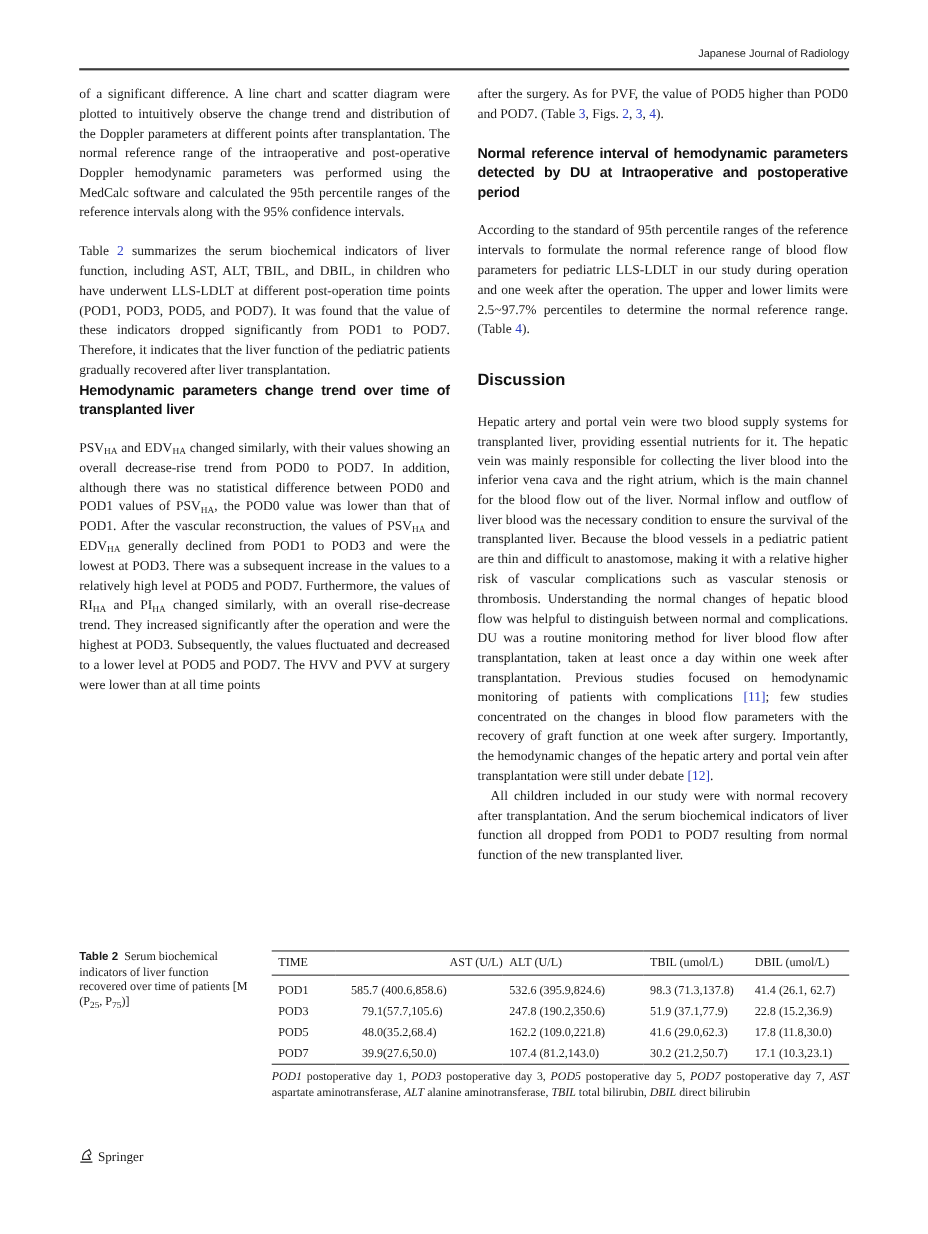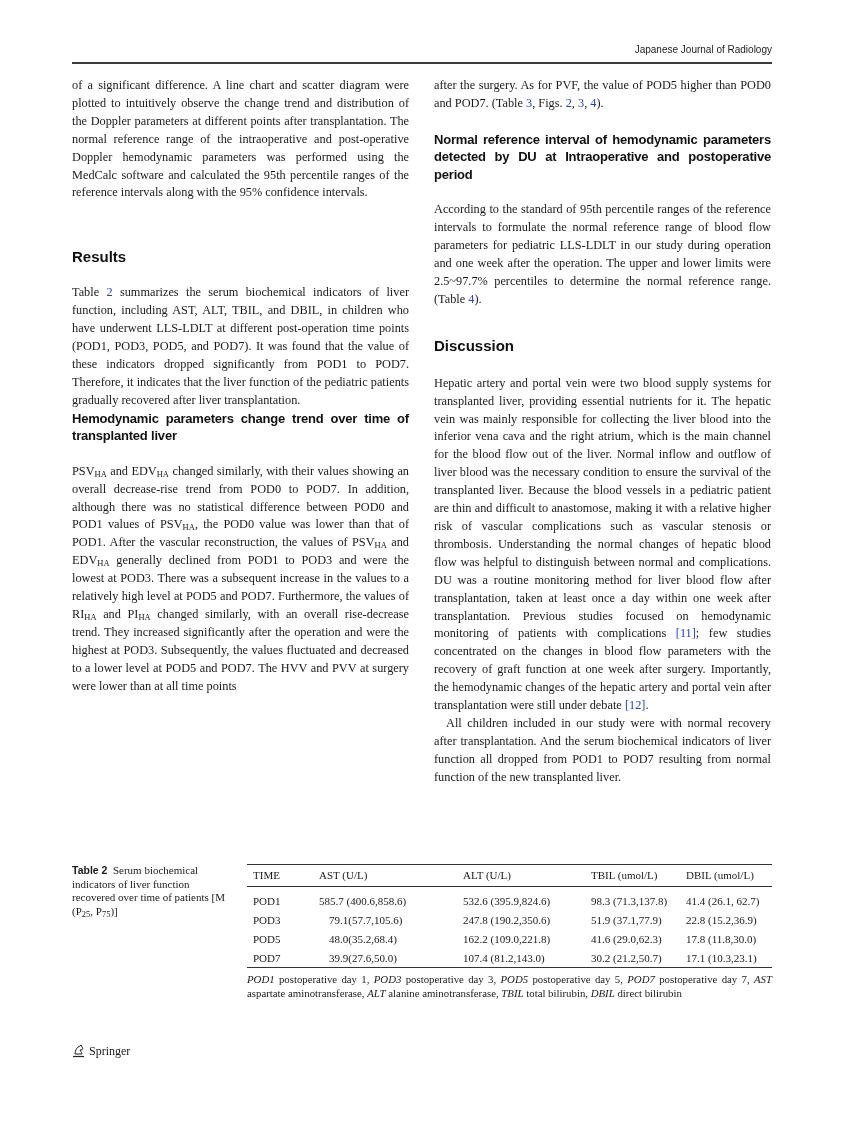--- a/index.html
+++ b/index.html
@@ -44,21 +44,21 @@
   .tbl-caption .lab { font-family: "Liberation Sans", "DejaVu Sans", sans-serif; font-weight: bold; font-size: 10.5px; }
   .tbl-wrap { position: absolute; left: 247px; top: 864px; width: 525px; }
   table.data { border-collapse: collapse; width: 525px; font-size: 11px; }
   table.data thead tr { border-top: 1.5px solid #333; border-bottom: 1.5px solid #333; }
   table.data thead th { font-weight: normal; text-align: left; padding: 4px 0 5px 6px; height: 12px; }
   table.data tbody tr:last-child { border-bottom: 1.5px solid #333; }
   table.data tbody td { padding: 0 0 0 6px; height: 19px; white-space: nowrap; }
   table.data tbody tr:first-child td { padding-top: 4px; }
   table.data td.c-time { width: 52px; }
   table.data td.c-ast { width: 128px; padding-left: 14px; }
-  table.data th.c-ast { padding-left: 14px; }
+  table.data th.c-ast { padding-left: 14px; text-align: right; }
   table.data td.c-alt { width: 122px; }
   .tbl-foot {
     position: absolute; left: 247px; top: 973px; width: 525px;
     font-size: 10.8px; line-height: 13.6px; text-align: justify;
   }
   .tbl-foot i { font-style: italic; }
   .springer {
     position: absolute; left: 72px; top: 1044px;
     font-size: 12px; display: flex; align-items: center; gap: 4px;
   }
@@ -66,21 +66,20 @@
 </style>
 </head>
 <body>
 
 <div class="running-head">Japanese Journal of Radiology</div>
 <div class="head-rule"></div>
 
 <div class="col col-left">
   <p>of a significant difference. A line chart and scatter diagram were plotted to intuitively observe the change trend and distribution of the Doppler parameters at different points after transplantation. The normal reference range of the intraoperative and post-operative Doppler hemodynamic parameters was performed using the MedCalc software and calculated the 95th percentile ranges of the reference intervals along with the 95% confidence intervals.</p>
 
-  <h2 class="sec" style="margin-top:46px;">Results</h2>
 
 
   <p style="margin-top:18px;"><span>Table </span><a class="ref">2</a><span> summarizes the serum biochemical indicators of liver function, including AST, ALT, TBIL, and DBIL, in children who have underwent LLS-LDLT at different post-operation time points (POD1, POD3, POD5, and POD7). It was found that the value of these indicators dropped significantly from POD1 to POD7. Therefore, it indicates that the liver function of the pediatric patients gradually recovered after liver transplantation.</span></p>
 
   <h3 class="sub" style="">Hemodynamic parameters change trend over time of transplanted liver</h3>
 
   <p style="margin-top:18px;"><span>PSV</span><sub>HA</sub><span> and EDV</span><sub>HA</sub><span> changed similarly, with their values showing an overall decrease-rise trend from POD0 to POD7. In addition, although there was no statistical difference between POD0 and POD1 values of PSV</span><sub>HA</sub><span>, the POD0 value was lower than that of POD1. After the vascular reconstruction, the values of PSV</span><sub>HA</sub><span> and EDV</span><sub>HA</sub><span> generally declined from POD1 to POD3 and were the lowest at POD3. There was a subsequent increase in the values to a relatively high level at POD5 and POD7. Furthermore, the values of RI</span><sub>HA</sub><span> and PI</span><sub>HA</sub><span> changed similarly, with an overall rise-decrease trend. They increased significantly after the operation and were the highest at POD3. Subsequently, the values fluctuated and decreased to a lower level at POD5 and POD7. The HVV and PVV at surgery were lower than at all time points</span></p>
 </div>
 
 <div class="col col-right">

